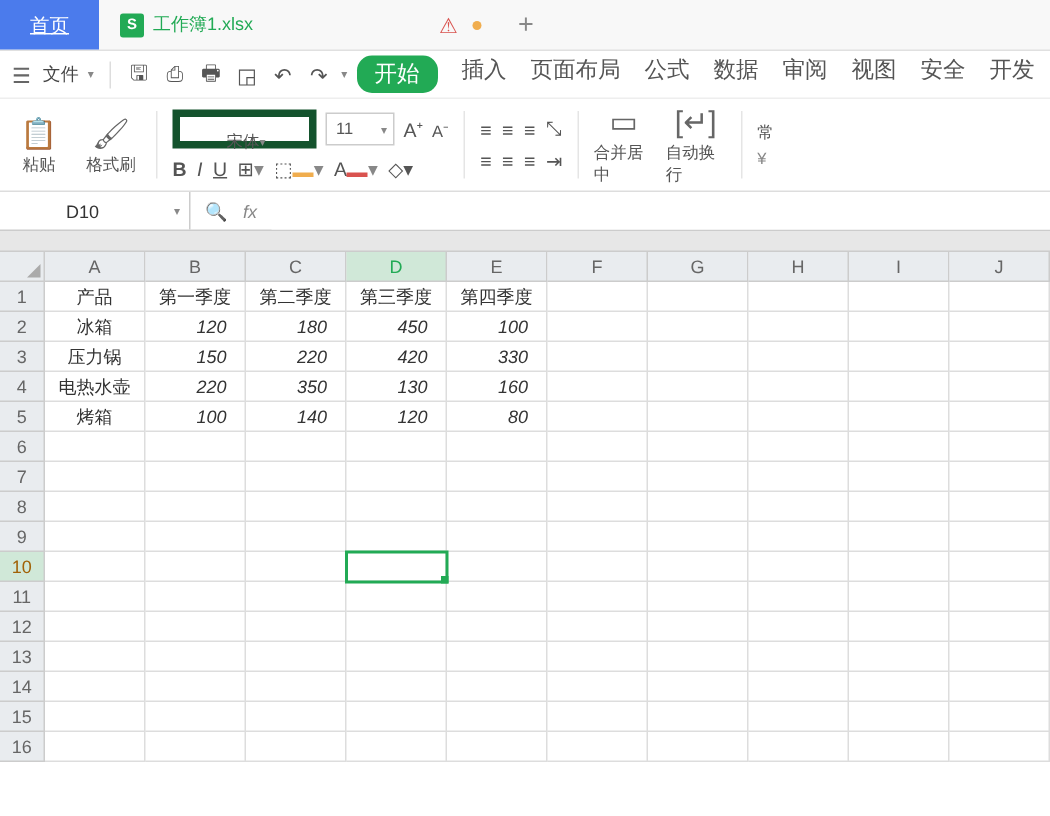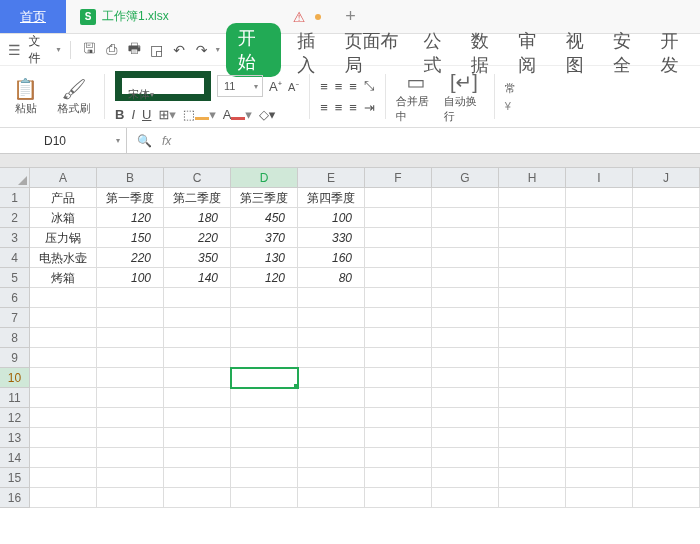--- a/index.html
+++ b/index.html
@@ -14,31 +14,31 @@
 .tab-dot { width: 6px; height: 6px; background: #f0ad4e; border-radius: 50%; margin-left: 10px; }
 .tab-plus { margin-left: 24px; color: #888; font-size: 18px; }
 
 
 .menubar { display: flex; align-items: center; height: 32px; padding: 0 8px; gap: 6px; border-bottom: 1px solid #eee; }
 .hamb { font-size: 14px; color: #666; }
 .file-label { color: #444; margin-left: 2px; }
 .dd { font-size: 8px; color: #888; }
 .sep { width: 1px; height: 18px; background: #ddd; margin: 0 4px; }
 .ic { width: 18px; text-align: center; color: #555; font-size: 14px; }
-.menuitems { display: flex; gap: 16px; font-size: 18px; color: #555; align-items: flex-end; }
+.menuitems { display: flex; gap: 16px; font-size: 15px; color: #555; }
 .menu-start { background: #22aa55; color: #fff; padding: 3px 12px; border-radius: 10px; }
 
 
 .ribbon { display: flex; align-items: stretch; height: 62px; border-bottom: 1px solid #ddd; background: #fff; padding: 4px 6px; gap: 8px; }
 .grp { display: flex; align-items: center; gap: 6px; }
 .vgrp { display: flex; flex-direction: column; justify-content: center; gap: 4px; font-size: 11px; color: #555; }
 .big-btn { display: flex; flex-direction: column; align-items: center; justify-content: center; width: 40px; font-size: 11px; color: #555; }
 .big-btn .bicon { font-size: 20px; color: #666; }
 .rsep { width: 1px; background: #e5e5e5; margin: 4px 2px; }
-.font-sel { border: 7px solid #14532d; height: 22px; padding: 16px 4px 0 6px; display: flex; align-items: center; min-width: 96px; justify-content: flex-start; }
+.font-sel { border: 5px solid #14532d; height: 22px; padding: 16px 4px 0 6px; display: flex; align-items: center; min-width: 96px; justify-content: center; }
 .size-sel { border: 1px solid #ccc; height: 22px; padding: 0 4px 0 6px; display: flex; align-items: center; width: 46px; justify-content: space-between; }
 .fmt-row { display: flex; gap: 7px; align-items: center; color: #555; }
 .fmt-row span { font-size: 13px; }
 .orange-bar { display:inline-block; width:14px; height:3px; background:#f0ad4e; vertical-align: -1px; }
 .red-bar { display:inline-block; width:14px; height:3px; background:#d9534f; vertical-align: -1px; }
 
 
 .fx-bar { display: flex; align-items: center; height: 26px; border-bottom: 1px solid #ccc; }
 .cell-name { width: 127px; height: 100%; display: flex; align-items: center; padding-left: 44px; border-right: 1px solid #ccc; font-size: 12px; color: #333; justify-content: space-between; padding-right: 6px; }
 .fx-icons { display: flex; align-items: center; gap: 10px; padding: 0 10px; color: #888; }
@@ -208,21 +208,21 @@
     <div class="cell num">100</div>
     <div class="cell"></div>
     <div class="cell"></div>
     <div class="cell"></div>
     <div class="cell"></div>
     <div class="cell"></div>
     <div class="rowhdr">3</div>
     <div class="cell">压力锅</div>
     <div class="cell num">150</div>
     <div class="cell num">220</div>
-    <div class="cell num">370</div>
+    <div class="cell num">420</div>
     <div class="cell num">330</div>
     <div class="cell"></div>
     <div class="cell"></div>
     <div class="cell"></div>
     <div class="cell"></div>
     <div class="cell"></div>
     <div class="rowhdr">4</div>
     <div class="cell">电热水壶</div>
     <div class="cell num">220</div>
     <div class="cell num">350</div>

